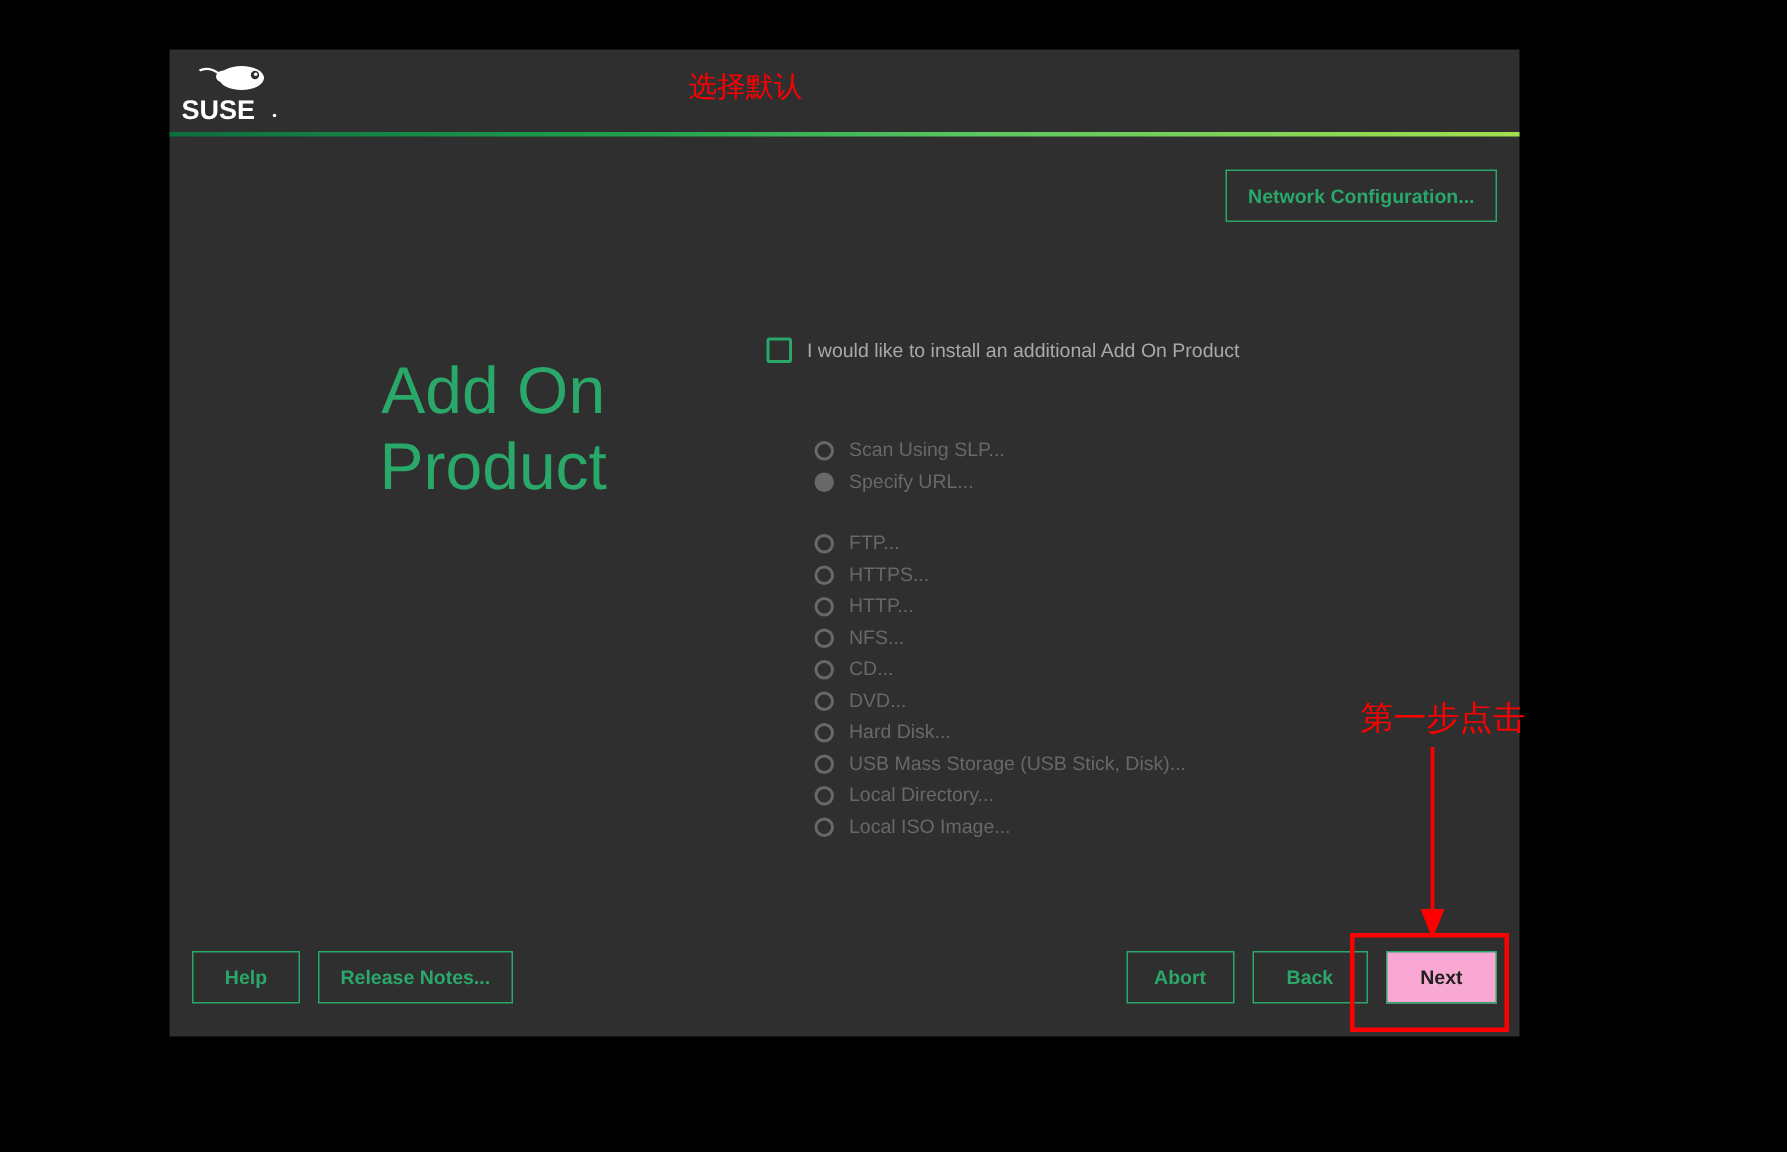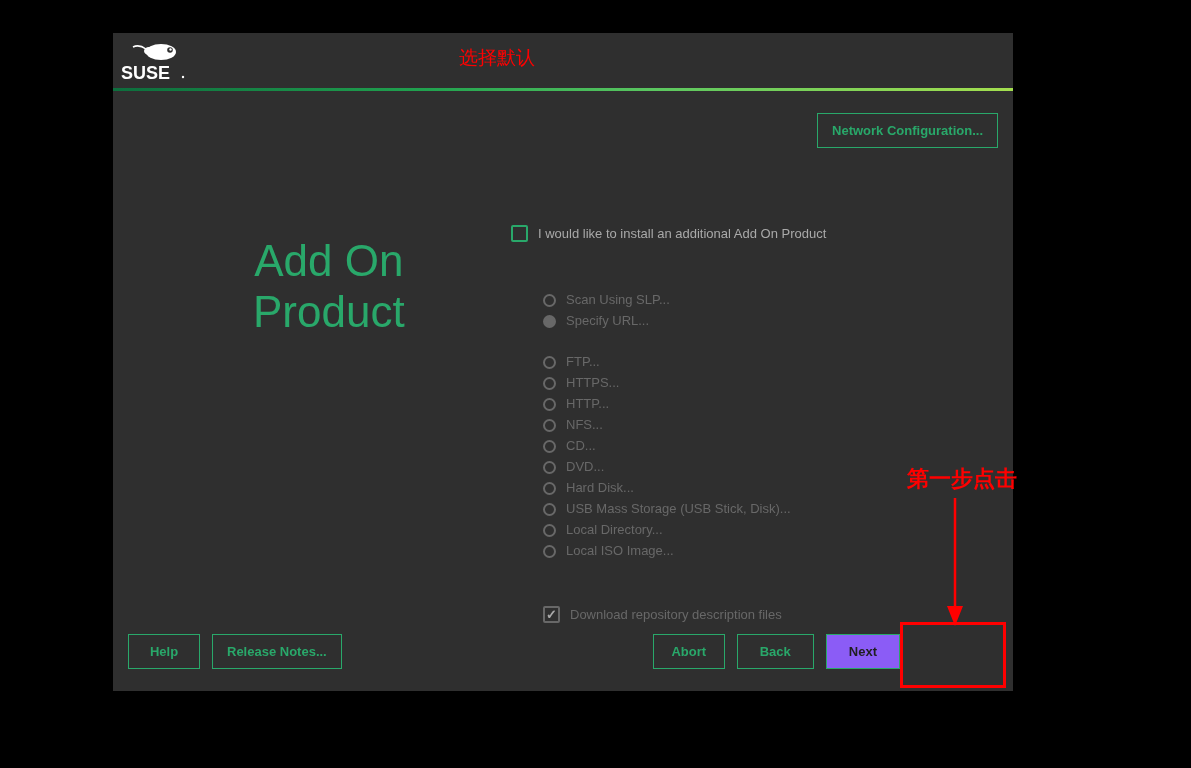--- a/index.html
+++ b/index.html
@@ -46,21 +46,21 @@
   .btn {
     background: transparent;
     border: 1px solid #29a86a;
     color: #29a86a;
     font-size: 13px;
     font-weight: bold;
     padding: 9px 14px;
     cursor: pointer;
   }
   .btn-primary {
-    background: #8b5cf6;
+    background: #f9a8d4;
     color: #1f1f1f;
   }
   .page-title {
     position: absolute;
     left: 140px;
     top: 203px;
     font-size: 44px;
     font-weight: 300;
     color: #29a86a;
     text-align: center;
@@ -130,21 +130,21 @@
     align-items: center;
     color: #686868;
   }
   .download-row .checkbox {
     border-color: #686868;
   }
   .footer {
     position: absolute;
     left: 15px;
     bottom: 22px;
-    width: 772px;
+    width: 870px;
     display: flex;
     align-items: center;
   }
   .footer-left { display: flex; gap: 12px; }
   .footer-right { margin-left: auto; display: flex; gap: 12px; }
   .footer .btn { min-width: 72px; text-align: center; }
   .footer .btn-wide { padding: 9px 22px; }
   .annotation-top {
     position: absolute;
     left: 459px;
@@ -152,21 +152,21 @@
     color: #f00;
     font-size: 19px;
     font-weight: 500;
   }
   .annotation-side {
     position: absolute;
     left: 907px;
     top: 464px;
     color: #f00;
     font-size: 22px;
-    font-weight: 700;
+    font-weight: 400;
   }
   .arrow {
     position: absolute;
     left: 945px;
     top: 498px;
     width: 20px;
     height: 130px;
   }
   .red-box {
     position: absolute;
@@ -261,24 +261,20 @@
         <div class="radio-row">
           <span class="radio"></span>
           <span class="label">Local Directory...</span>
         </div>
         <div class="radio-row">
           <span class="radio"></span>
           <span class="label">Local ISO Image...</span>
         </div>
       </div>
 
-    <div class="download-row">
-      <span class="checkbox checked"></span>
-      <span class="label">Download repository description files</span>
-    </div>
 
   </div>
 
   <div class="footer">
     <div class="footer-left">
       <button class="btn">Help</button>
       <button class="btn">Release Notes...</button>
     </div>
     <div class="footer-right">
       <button class="btn">Abort</button>

